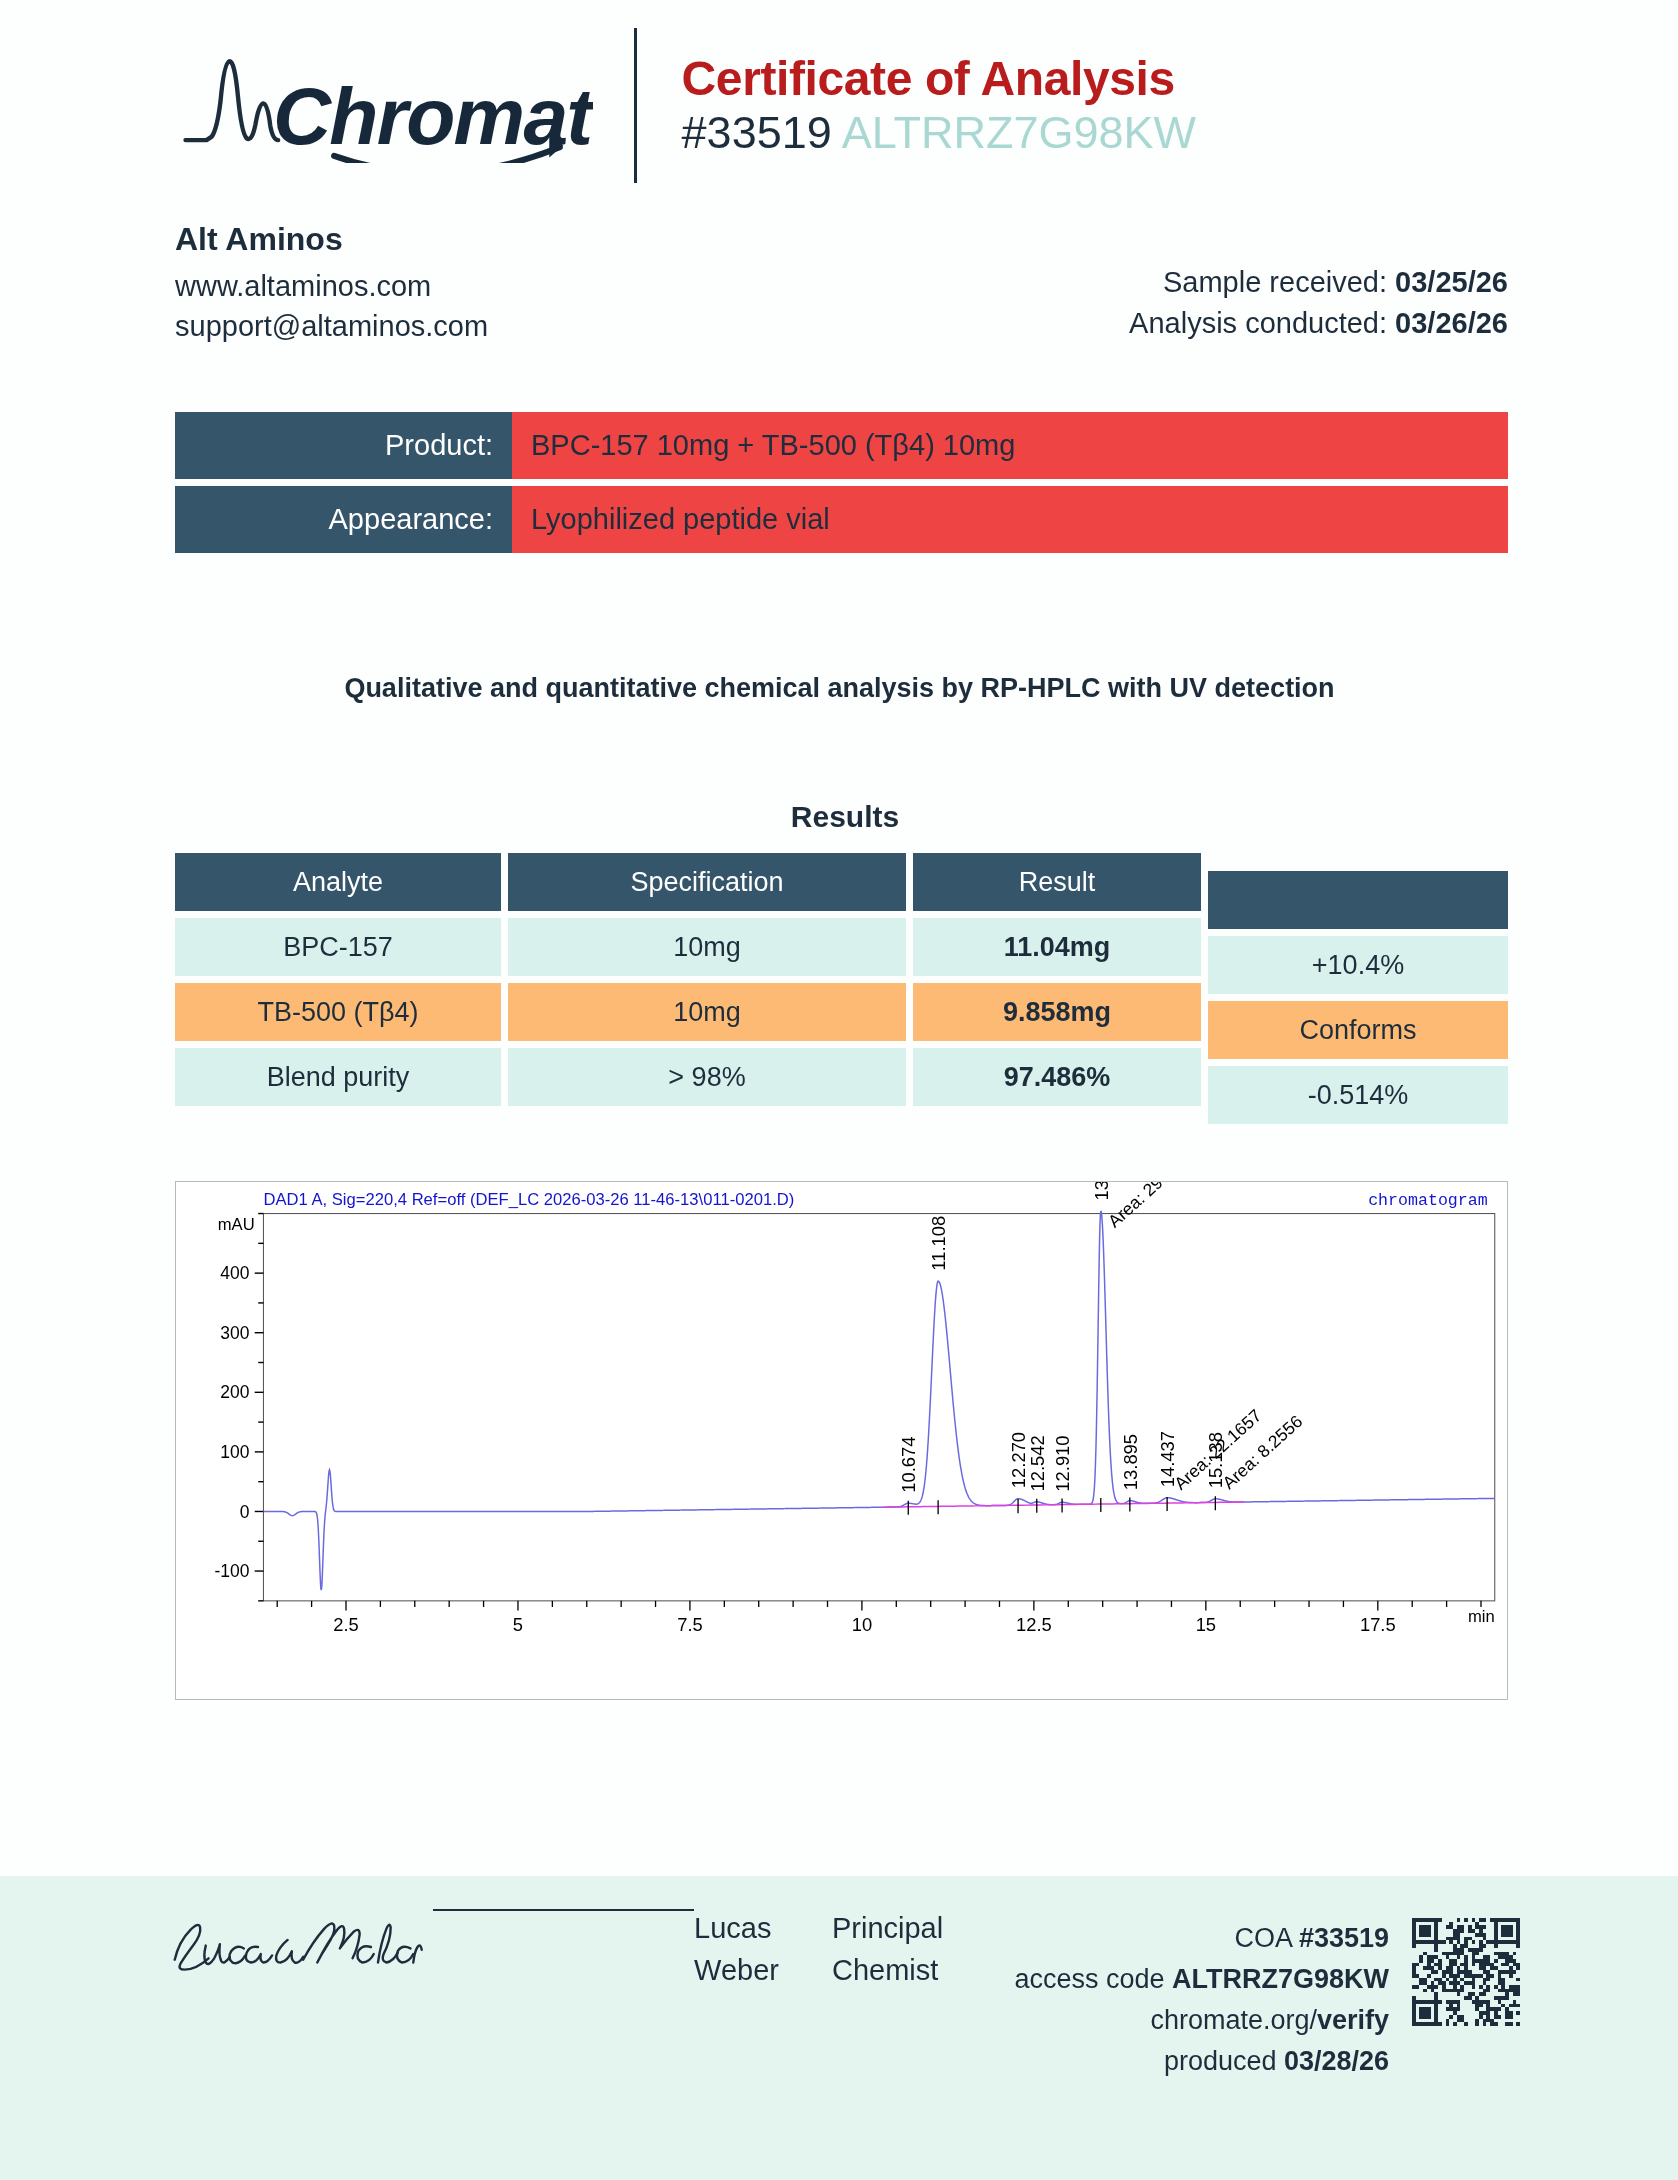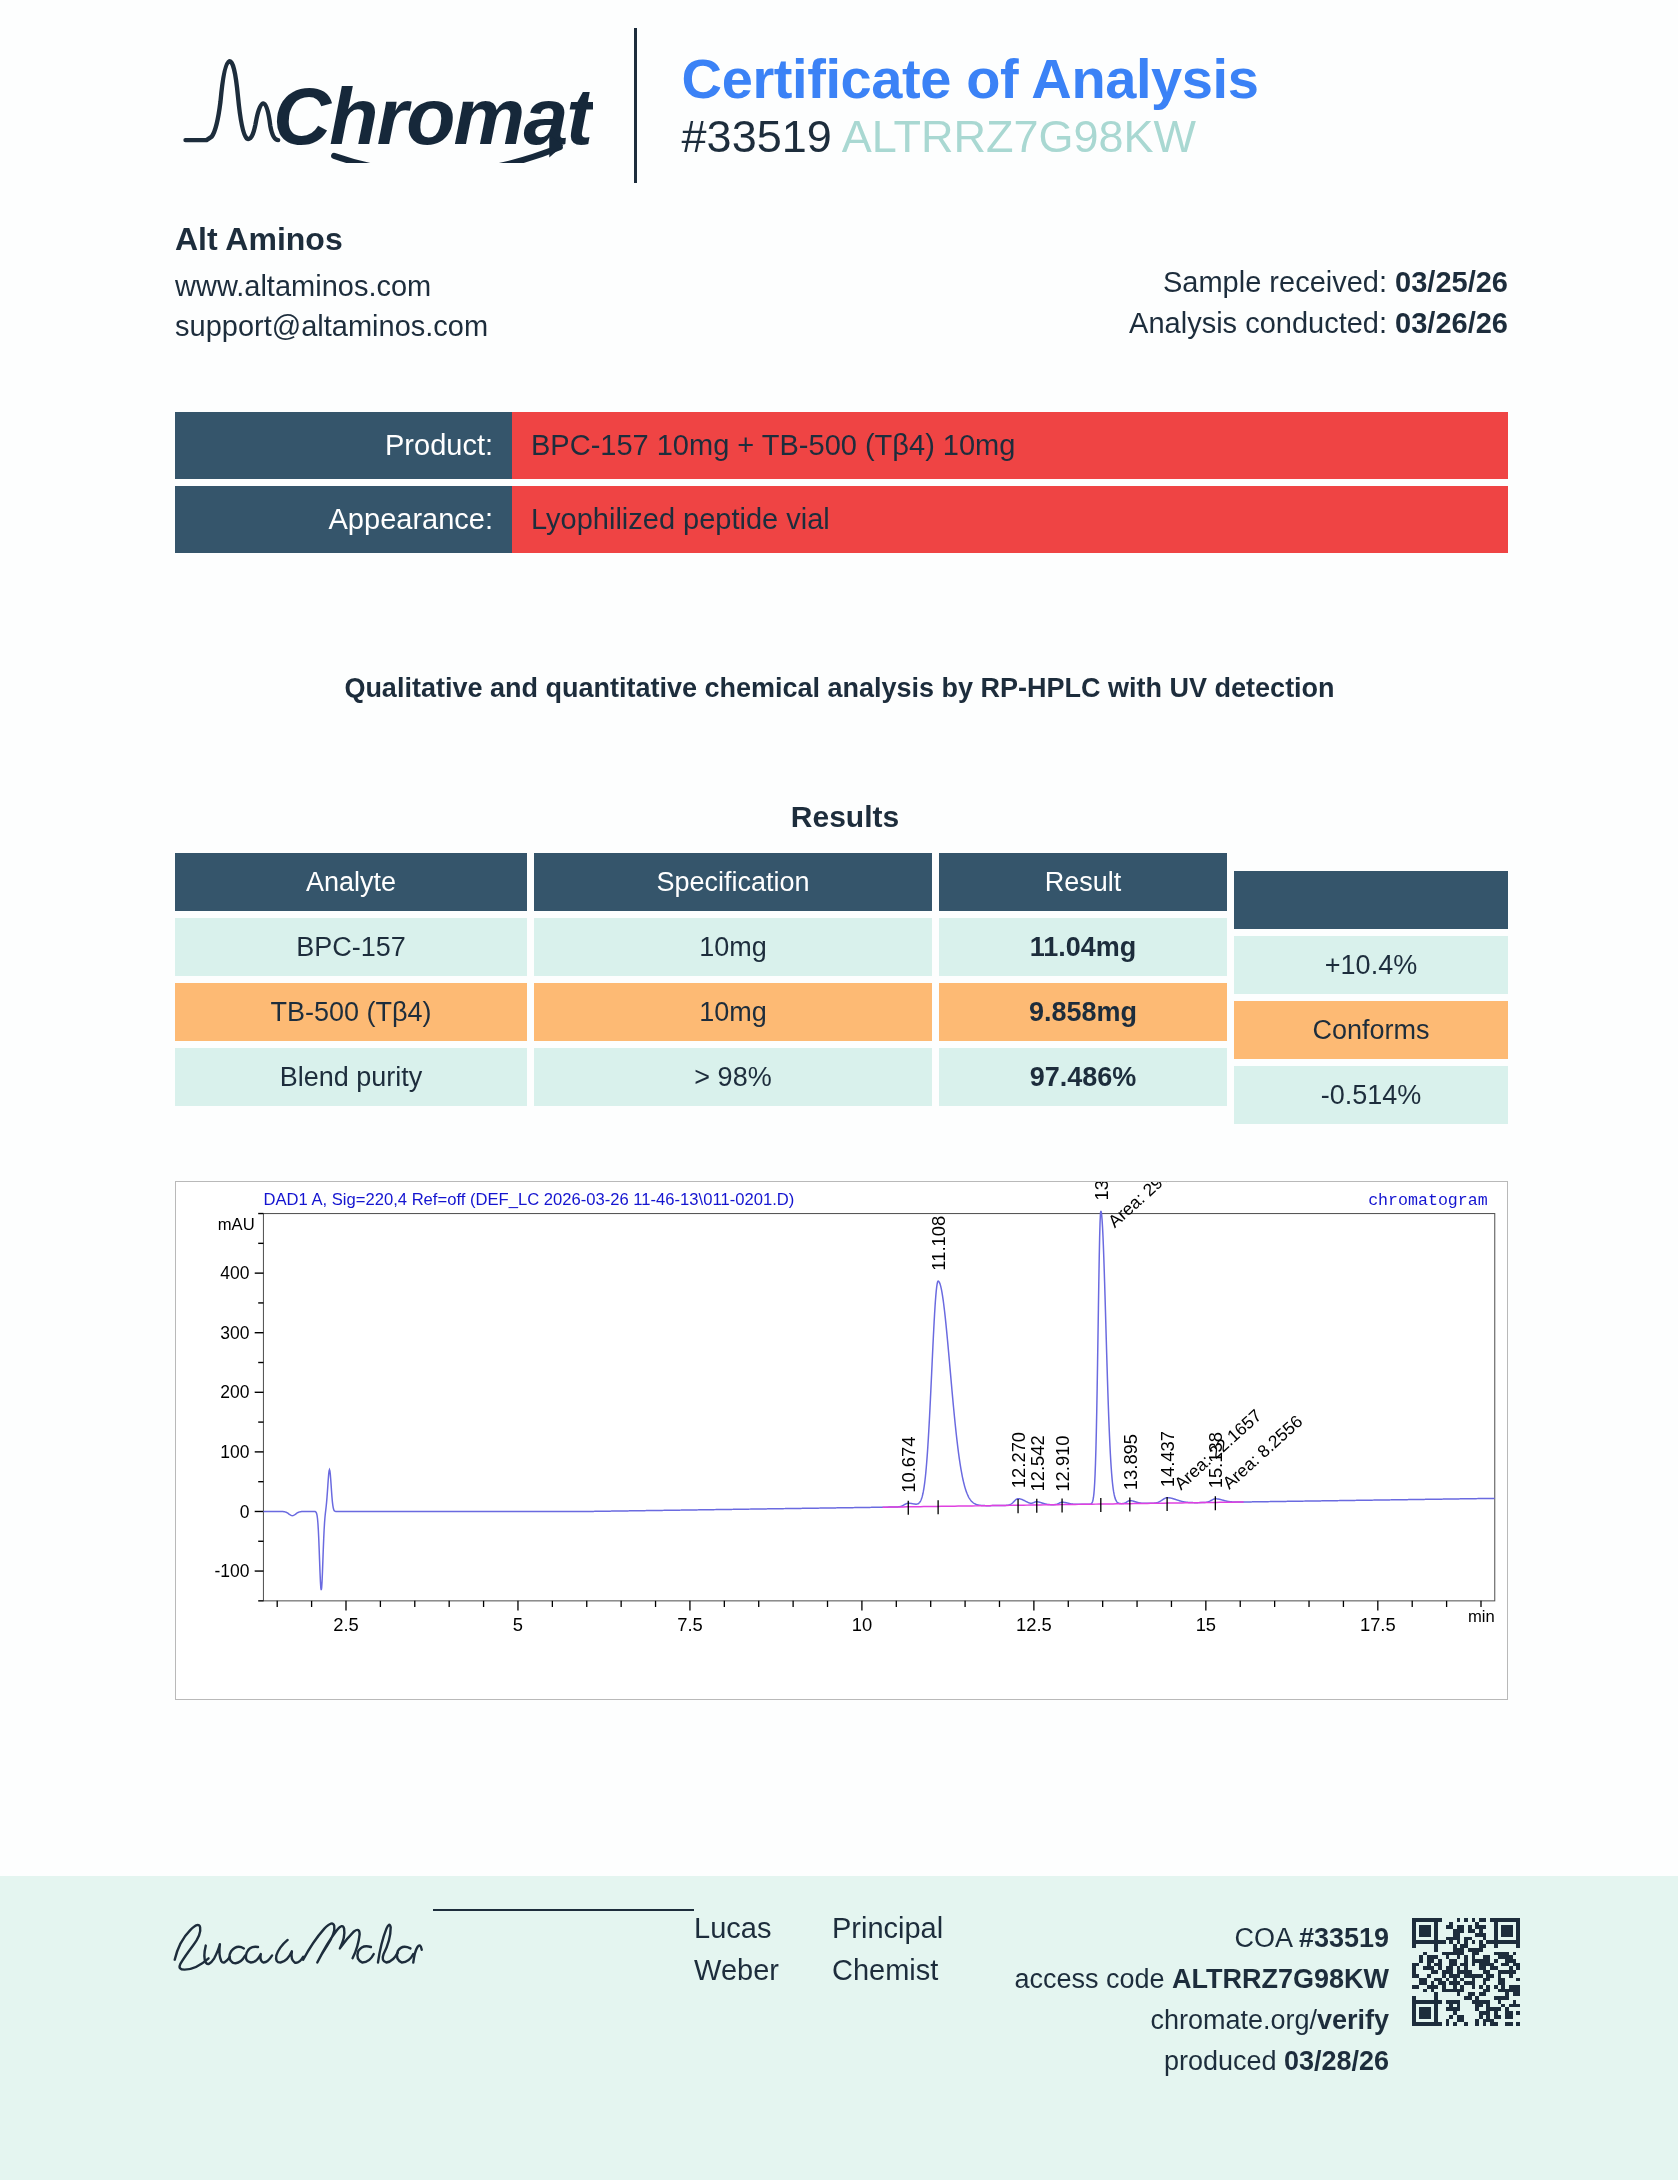--- a/index.html
+++ b/index.html
@@ -43,25 +43,25 @@
   .logo-svg { display:block; }
   .header-divider {
     width: 2.6px;
     height: 155px;
     background: #1d2d3c;
     margin: 0 45px 0 0;
     flex: none;
   }
   .header-text { display: flex; flex-direction: column; justify-content: center; }
   .coa-title {
-    font-size: 56px;
+    font-size: 48px;
     font-weight: bold;
     letter-spacing: -0.4px;
     line-height: 1.05;
-    color: #3b82f6;
+    color: #b91c1c;
     white-space: nowrap;
   }
   .coa-sub {
     font-size: 45px;
     line-height: 1.1;
     margin-top: 3.5px;
     color: #1d2d3c;
     white-space: nowrap;
     font-weight: 400;
   }
@@ -150,21 +150,21 @@
     gap: 7px;
   }
   .rrow { display: flex; gap: 7px; height: 58px; }
   .rcell {
     display: flex;
     align-items: center;
     justify-content: center;
     font-size: 27px;
     box-sizing: border-box;
   }
-  .c1 { width: 352px; }
+  .c1 { width: 326px; }
   .c2 { width: 398px; }
   .c3 { width: 288px; }
   .c4 { flex: 1; margin-top: 18px; }
   .rhead .rcell {
     background: #35556b;
     color: #ffffff;
     height: 58px;
   }
   .rbody-a .rcell { background: #d9f1ec; }
   .rbody-b .rcell { background: #fdba74; }

